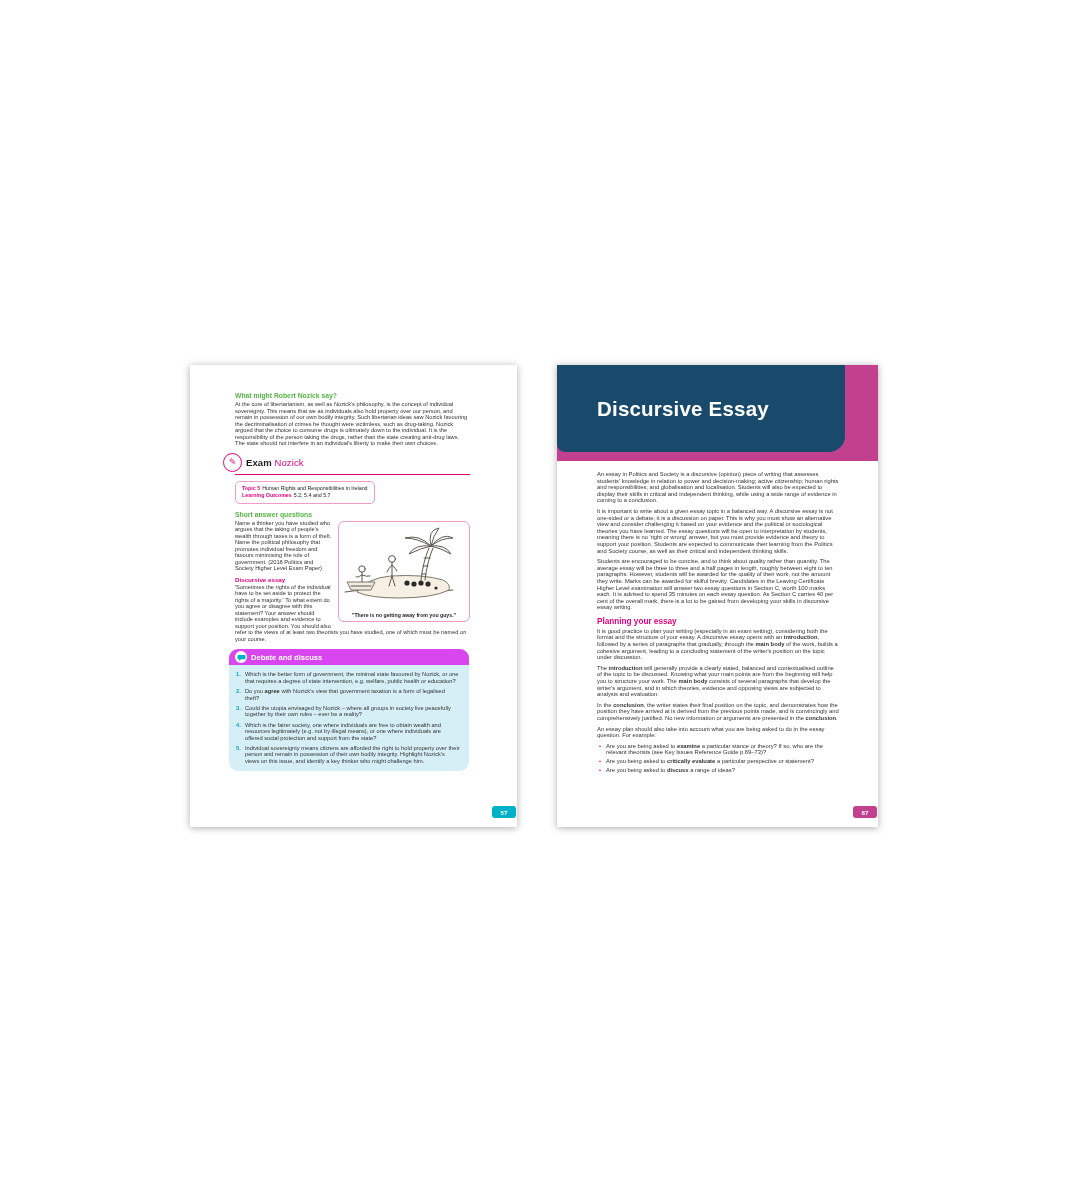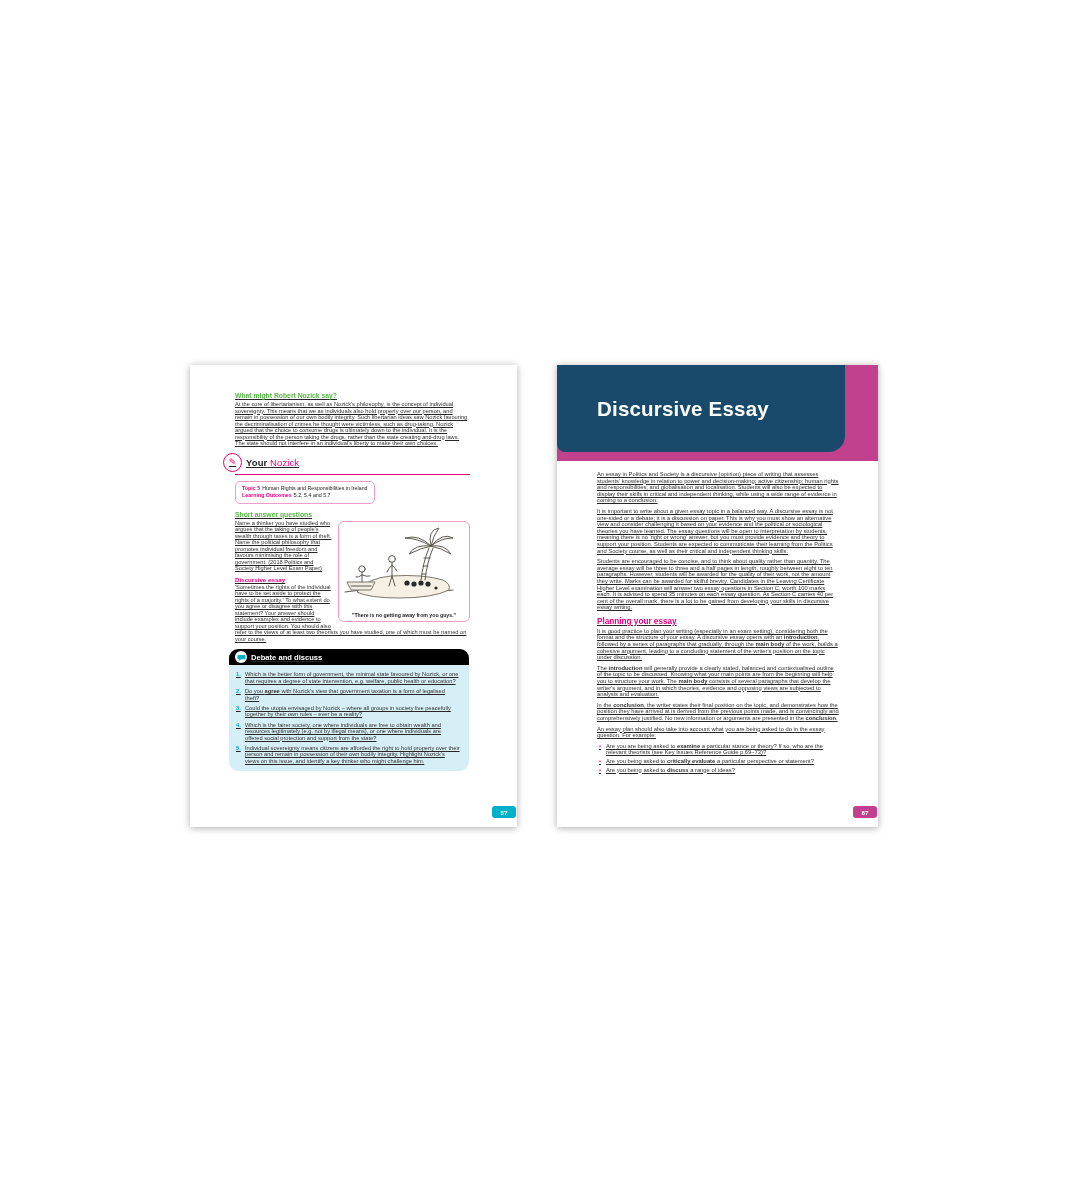--- a/index.html
+++ b/index.html
@@ -1,19 +1,19 @@
 <!DOCTYPE html>
 <html><head>
 <meta charset="utf-8">
 <style>
   html,body{margin:0;padding:0;background:#ffffff;}
   .canvas{position:relative;width:1070px;height:1200px;background:#ffffff;overflow:hidden;
           font-family:"Liberation Sans","DejaVu Sans",sans-serif;color:#262626;}
   .page{position:absolute;top:365px;height:462px;background:#ffffff;
-        box-shadow:0 1px 7px rgba(70,70,70,.45);text-decoration:underline;}
+        box-shadow:0 1px 7px rgba(70,70,70,.45);}
   .page-left{left:190px;width:327px;}
   .page-right{left:557px;width:321px;}
 
   
   .lp-content{padding:27px 47px 0 45px;}
   .green-h{margin:0 0 2px 0;font-size:6.8px;font-weight:bold;color:#56b545;}
   .body-txt{margin:0 0 4px 0;font-size:5.7px;line-height:6.5px;color:#333;}
   .exam-row{display:flex;align-items:center;margin:6px 0 0 -12px;}
   .exam-icon{width:17px;height:17px;border:1.8px solid #e6007e;border-radius:50%;
              background:#fff;display:flex;align-items:center;justify-content:center;
@@ -25,21 +25,21 @@
   .topic-box{display:inline-block;border:1px solid #f09cc6;border-radius:5px;
              padding:3px 6px 3px 6px;font-size:5.3px;line-height:7.5px;color:#222;}
   .topic-box .plabel{color:#e6007e;font-weight:bold;margin-right:2px;}
   .sect{margin-top:7px;}
   .cartoon-box{float:right;width:122px;border:1px solid #f09cc6;border-radius:6px;
                background:#fff;padding:4px 4px 3px 4px;margin:1px 0 3px 6px;}
   .cartoon-box svg{display:block;width:112px;height:84px;}
   .cartoon-caption{font-size:5.2px;font-weight:bold;text-align:center;margin-top:2px;color:#1c1c1c;}
   .pink-h{margin:3px 0 1px 0;font-size:6.2px;font-weight:bold;color:#e6007e;}
   .debate{clear:both;margin:7px 0 0 -6px;width:240px;}
-  .debate-header{background:#000000;border-radius:9px 9px 0 0;height:16px;display:flex;
+  .debate-header{background:#d946ef;border-radius:9px 9px 0 0;height:16px;display:flex;
                  align-items:center;padding:0 6px;}
   .debate-icon{width:12px;height:12px;border-radius:50%;background:#fff;display:flex;
                align-items:center;justify-content:center;margin-right:4px;flex:0 0 auto;}
   .debate-title{color:#fff;font-weight:bold;font-size:7.6px;}
   .debate-body{background:#d6eff6;border-radius:0 0 9px 9px;padding:6px 9px 7px 7px;}
   .debate-item{display:flex;margin-bottom:4px;font-size:5.7px;line-height:6.4px;color:#333;}
   .debate-item:last-child{margin-bottom:0;}
   .debate-num{color:#00a7c0;font-weight:bold;width:9px;flex:0 0 auto;}
   .badge{position:absolute;right:1px;bottom:9px;width:24px;height:12px;border-radius:3px;
          color:#fff;font-size:6.2px;font-weight:bold;display:flex;align-items:center;
@@ -69,21 +69,21 @@
 <div class="canvas">
 
   <div class="page page-left">
     <div class="lp-content">
 
       <h3 class="green-h">What might Robert Nozick say?</h3>
       <p class="body-txt">At the core of libertarianism, as well as Nozick's philosophy, is the concept of individual sovereignty. This means that we as individuals also hold property over our person, and remain in possession of our own bodily integrity. Such libertarian ideas saw Nozick favouring the decriminalisation of crimes he thought were victimless, such as drug-taking. Nozick argued that the choice to consume drugs is ultimately down to the individual. It is the responsibility of the person taking the drugs, rather than the state creating anti-drug laws. The state should not interfere in an individual's liberty to make their own choices.</p>
 
       <div class="exam-row">
         <span class="exam-icon">✎</span>
-        <span class="exam-title"><b>Your</b>&nbsp;<span class="lite">Nozick</span></span>
+        <span class="exam-title"><b>Exam</b>&nbsp;<span class="lite">Nozick</span></span>
       </div>
       <div class="pink-rule"></div>
 
       <div class="topic-box">
         <div><span class="plabel">Topic 5</span><span>Human Rights and Responsibilities in Ireland</span></div>
         <div><span class="plabel">Learning Outcomes</span><span>5.2, 5.4 and 5.7</span></div>
       </div>
 
       <div class="sect">
         <h3 class="green-h">Short answer questions</h3>

